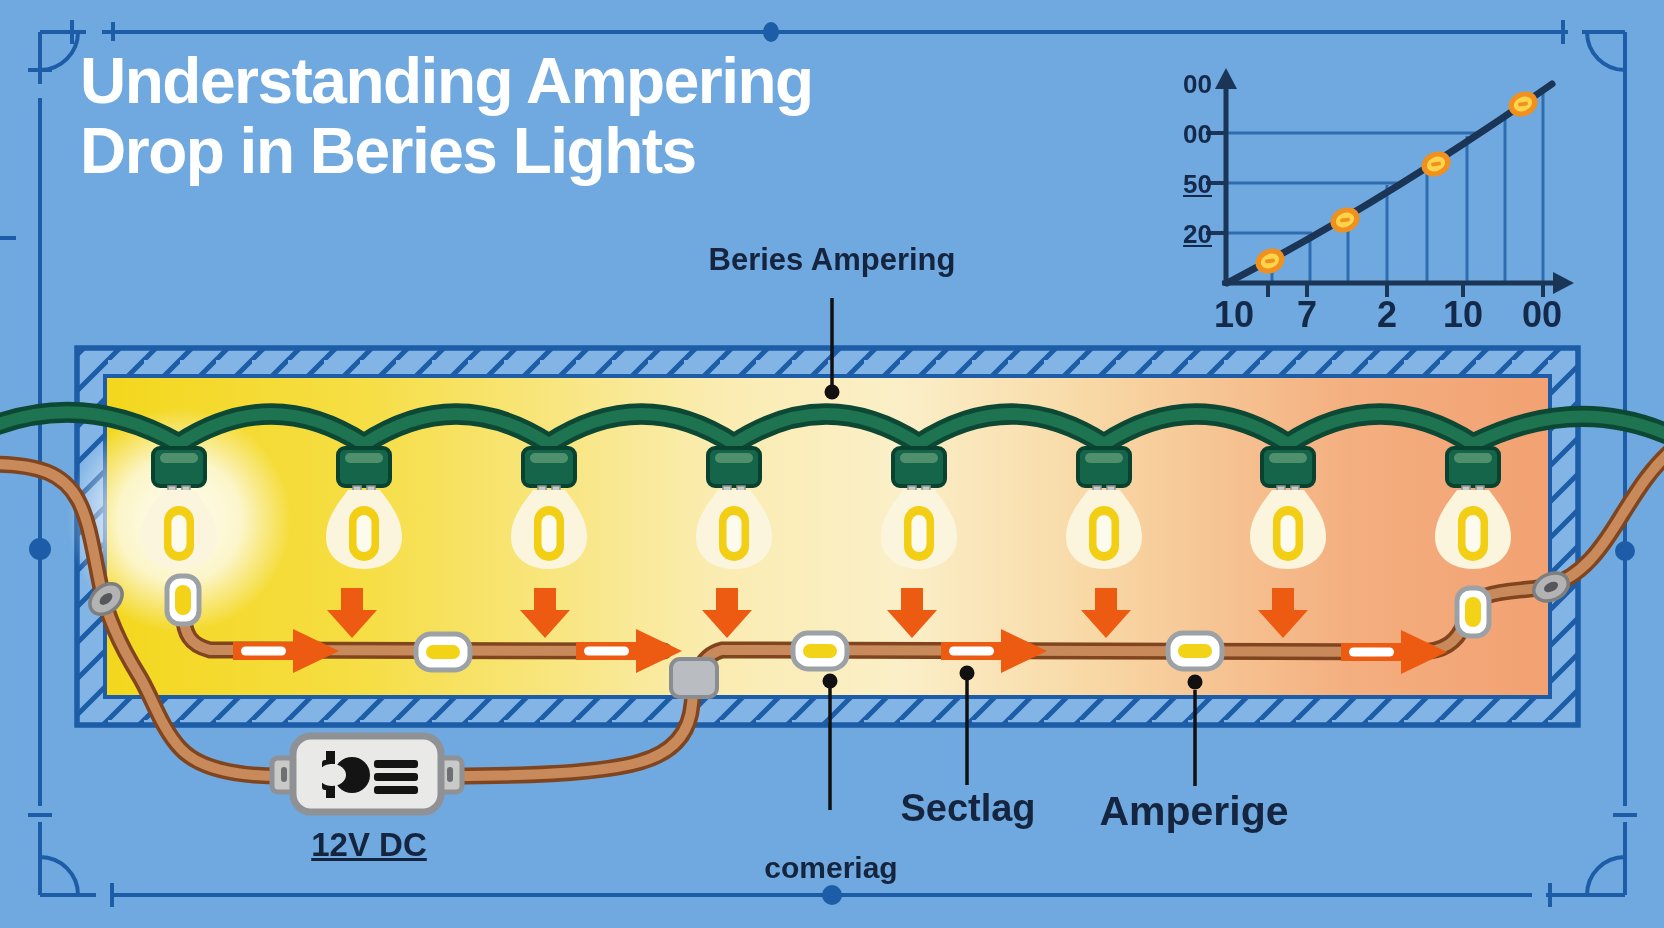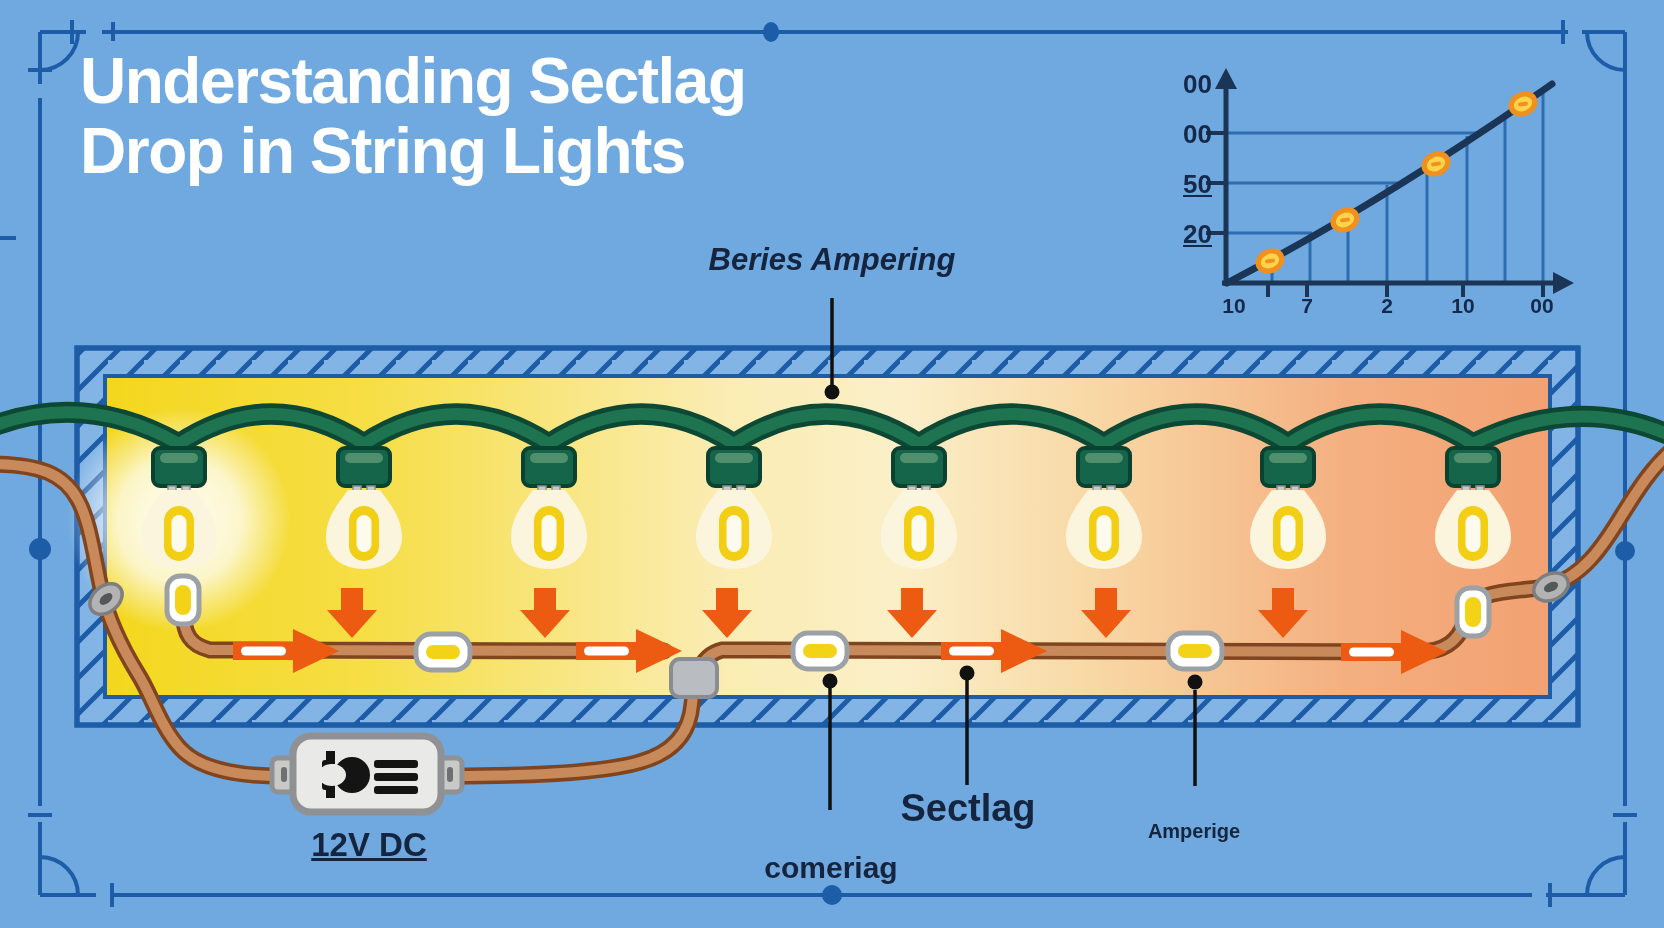--- a/index.html
+++ b/index.html
@@ -9,27 +9,27 @@
     font-family:"Liberation Sans","DejaVu Sans",sans-serif;
   }
   .stage svg{position:absolute;left:0;top:0;}
   .ovl{position:absolute;white-space:nowrap;}
   .title{
     left:80px;top:46px;color:#FFFFFF;font-weight:bold;
     font-size:64px;line-height:1.1;letter-spacing:-1.5px;
   }
   .navy{color:#15253F;font-weight:bold;}
   .center{transform:translateX(-50%);text-align:center;}
-  .lbl-series{left:832px;top:242px;font-size:31px;font-style:italic;}
+  .lbl-series{left:832px;top:242px;font-size:31px;}
   .lbl-comeriag{left:831px;top:812px;font-size:30px;margin-top:39px;}
   .lbl-sectlag{left:968px;top:787px;font-size:38px;}
-  .lbl-amperige{left:1194px;top:820px;font-size:20px;}
+  .lbl-amperige{left:1194px;top:788px;font-size:41px;}
   .lbl-power{left:369px;top:826px;font-size:33px;text-decoration:underline;}
   .ytick{width:70px;text-align:right;font-size:26px;color:#15294A;font-weight:bold;}
-  .xtick{width:70px;text-align:center;font-size:21px;color:#15294A;font-weight:bold;transform:translateX(-50%);}
+  .xtick{width:70px;text-align:center;font-size:36px;color:#15294A;font-weight:bold;transform:translateX(-50%);}
 </style>
 </head>
 <body>
 
 <div class="stage">
 
 <svg width="1664" height="928" viewBox="0 0 1664 928">
   <defs>
     <linearGradient id="panelGrad" x1="0" y1="0" x2="1" y2="0">
       <stop offset="0" stop-color="#F3D71D"></stop>
@@ -260,22 +260,22 @@
     <g fill="#111111" stroke="none">
       <circle cx="832" cy="392" r="7.5"></circle>
       <circle cx="830" cy="681" r="7.5"></circle>
       <circle cx="967" cy="673" r="7.5"></circle>
       <circle cx="1195" cy="682" r="7.5"></circle>
     </g>
   </g>
 </svg>
 
   <div class="ovl title">
-    <div>Understanding Sectlag</div>
-    <div>Drop in String Lights</div>
+    <div>Understanding Ampering</div>
+    <div>Drop in Beries Lights</div>
   </div>
 
   <div class="ovl navy center lbl-series">Beries Ampering</div>
   <div class="ovl navy center lbl-comeriag">comeriag</div>
   <div class="ovl navy center lbl-sectlag">Sectlag</div>
   <div class="ovl navy center lbl-amperige">Amperige</div>
   <div class="ovl navy center lbl-power">12V DC</div>
 
   <div class="ovl ytick" style="left:1142px;top:69px;">00</div>
   <div class="ovl ytick" style="left:1142px;top:119px;">00</div>

